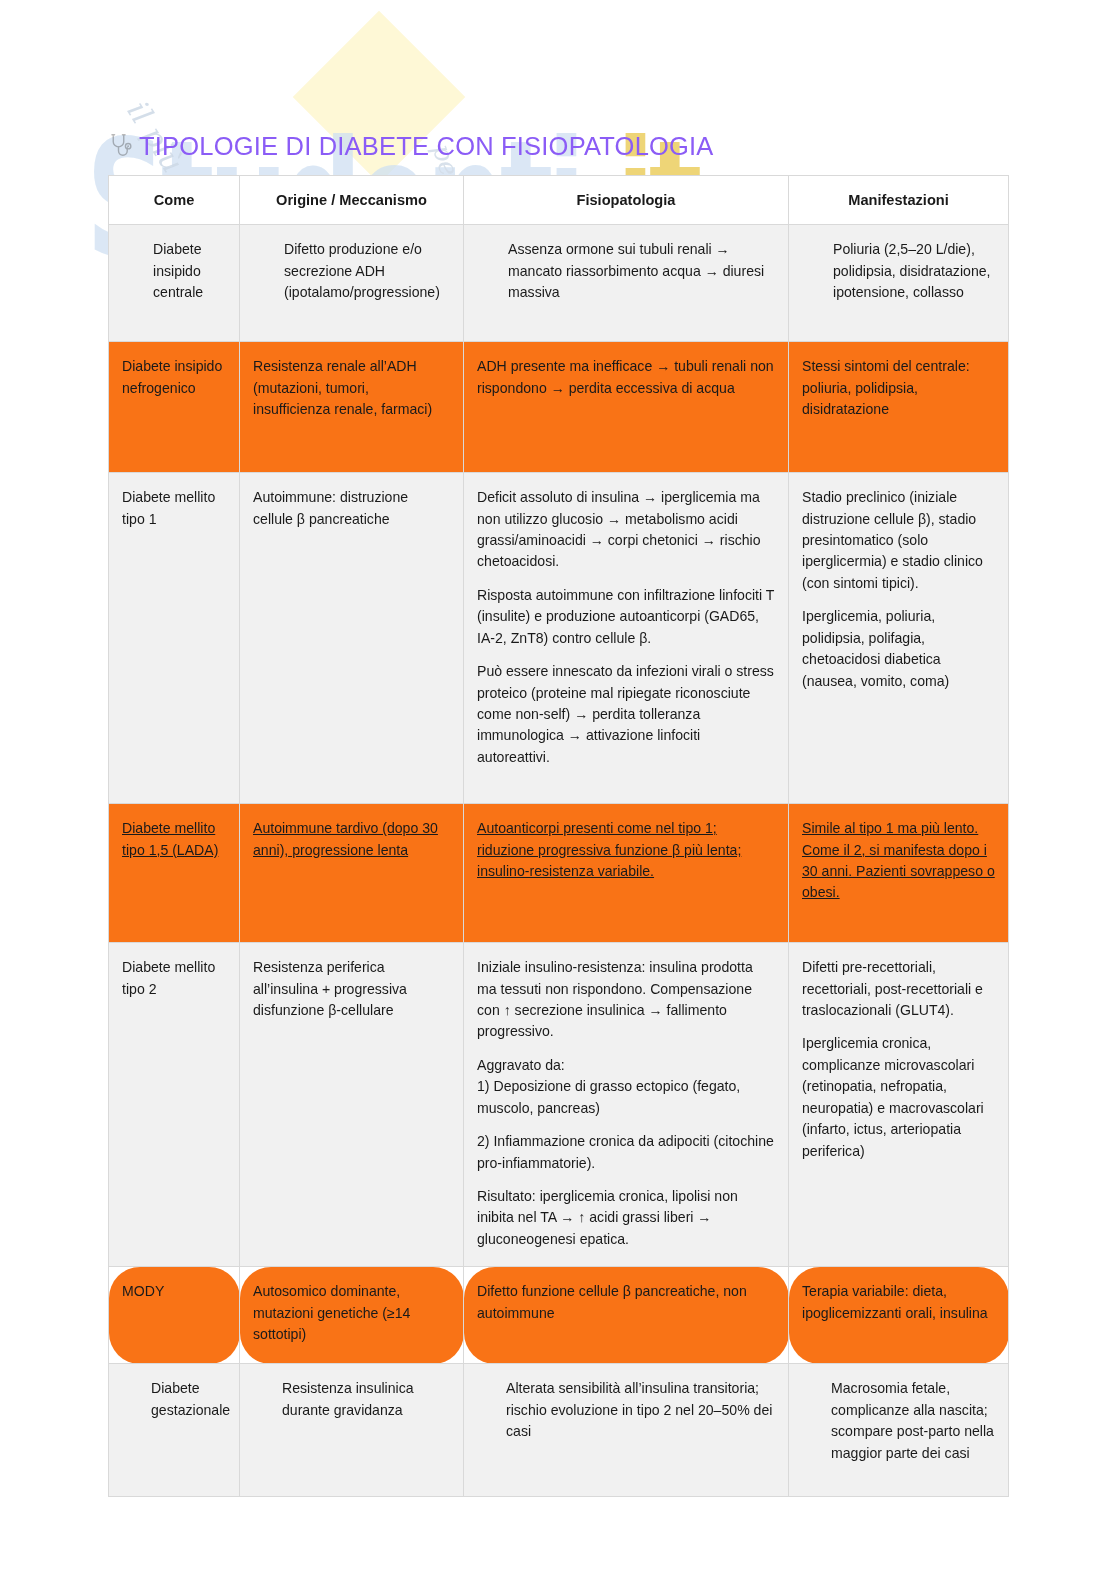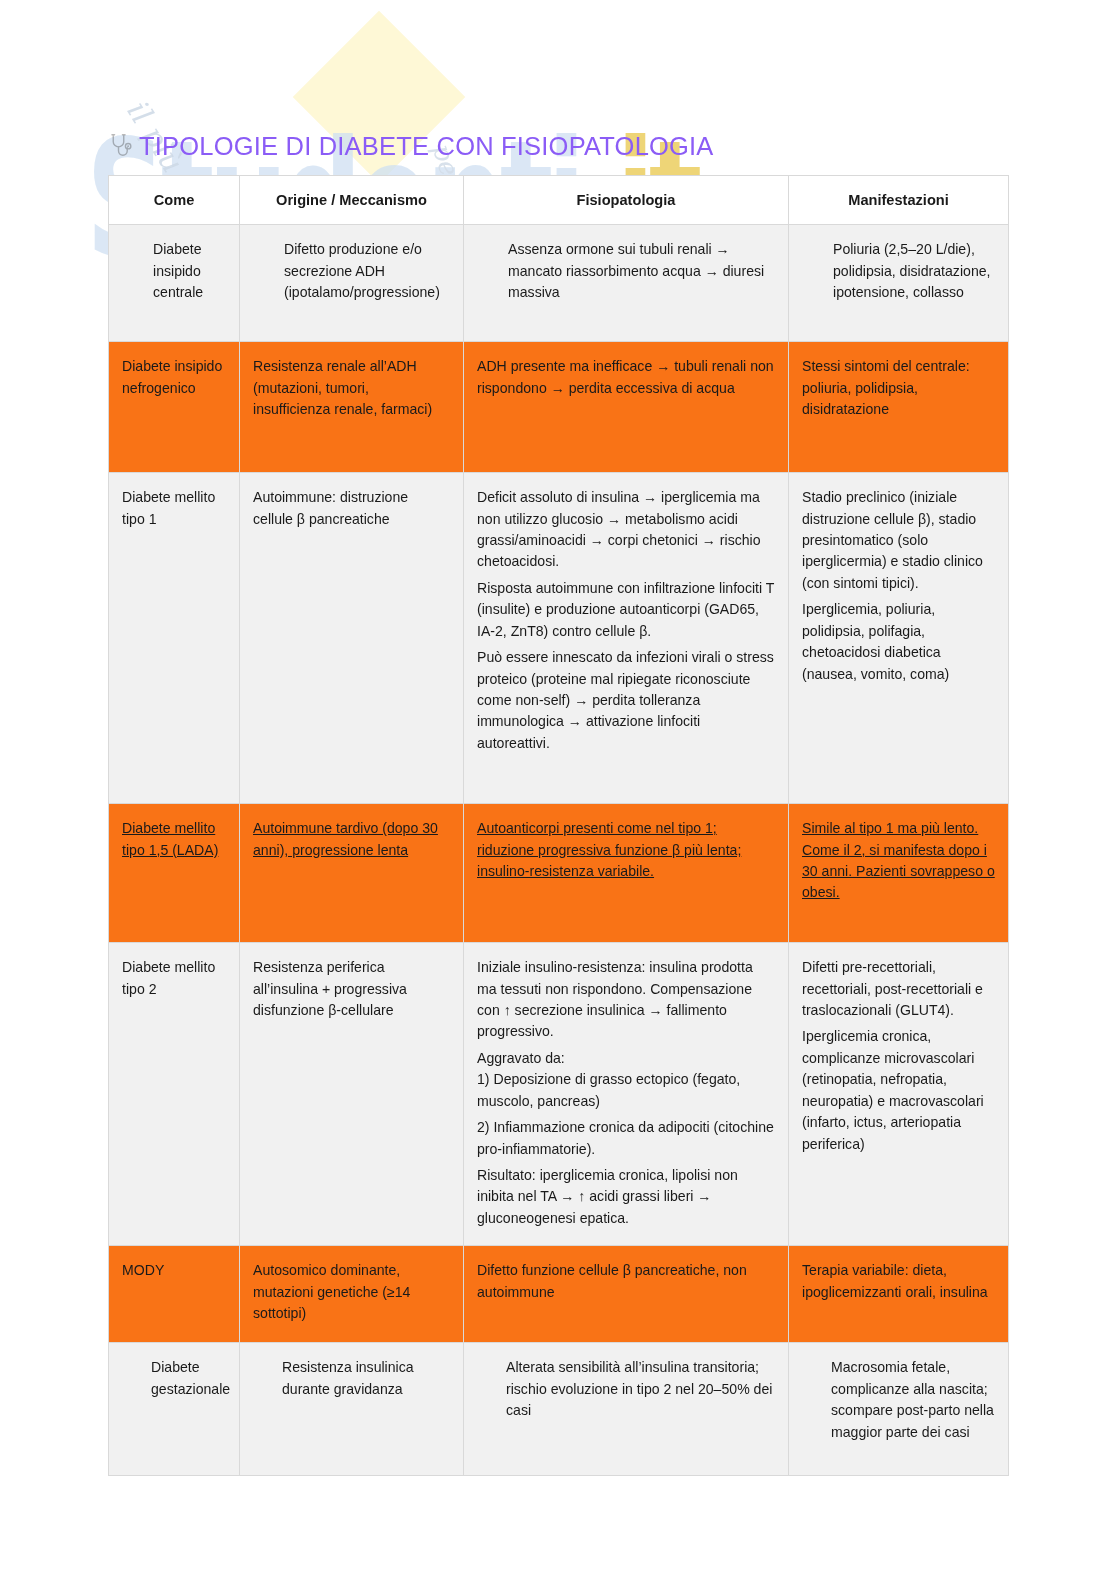--- a/index.html
+++ b/index.html
@@ -136,29 +136,29 @@
     font-size: 14.6px;
     padding-top: 13px;
     padding-bottom: 13px;
     background: #ffffff;
     vertical-align: middle;
   }
   table.diabete tbody tr.shade > td { background: #f1f1f1; }
   table.diabete tbody tr.plain > td { background: #f97316; }
 
   td p, th p { margin: 0; }
-  td p + p { margin-top: 5px; }
+  td p + p { margin-top: 12px; }
 
   
   tr.r-centrale   td { height: 86px; padding-left: 44px; }
   tr.r-nefro      td { height: 100px; }
   tr.r-tipo1      td { height: 300px; }
   tr.r-lada       td { height: 108px; text-decoration: underline; }
   tr.r-tipo2      td { height: 272px; }
-  tr.r-mody       td { height: 66px; }
+  tr.r-mody       td { height: 66px; border-radius: 31px; }
   tr.r-gest       td { height: 102px; padding-left: 42px; }
 </style>
 </head>
 <body>
 
 <div class="watermark-layer">
   <div class="wm-diamond"></div>
   <div class="wm-brand"><span>Studenti</span><span class="dot">.it</span></div>
   <div class="wm-script">il più grande portale</div>
   <div class="wm-script2">per gli studenti</div>

